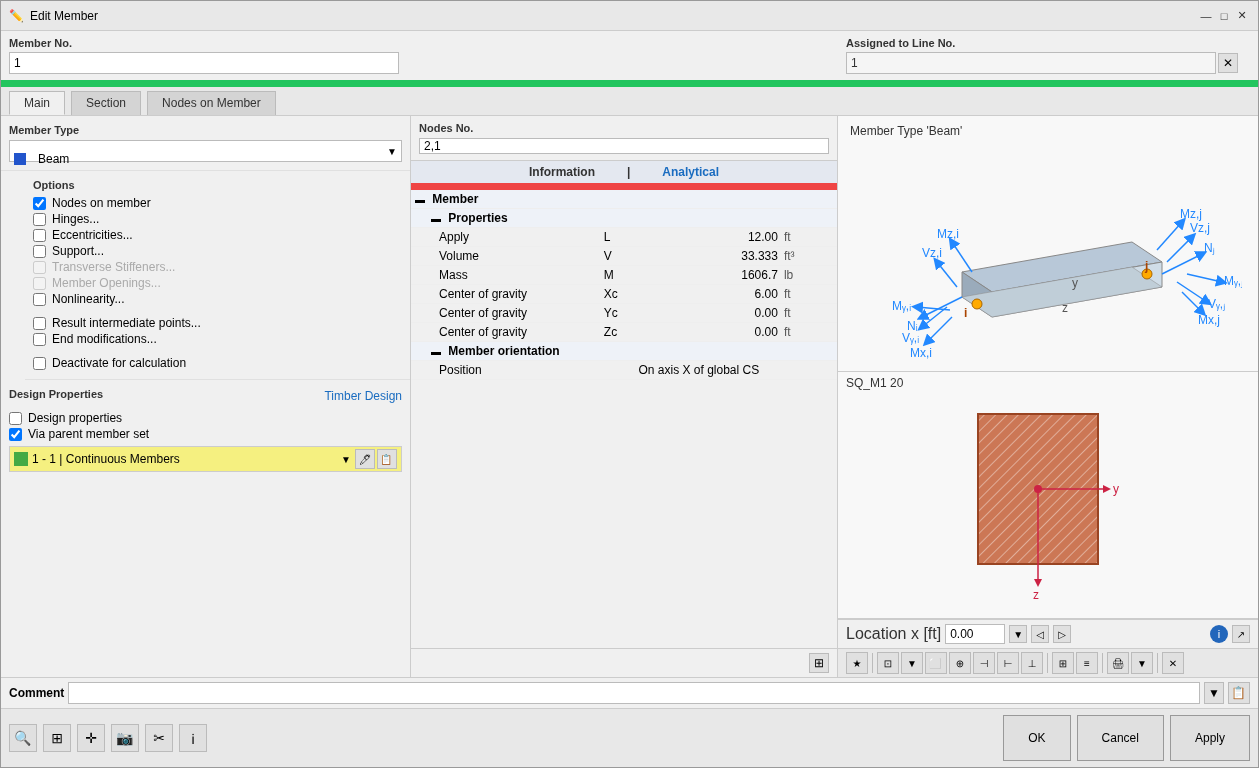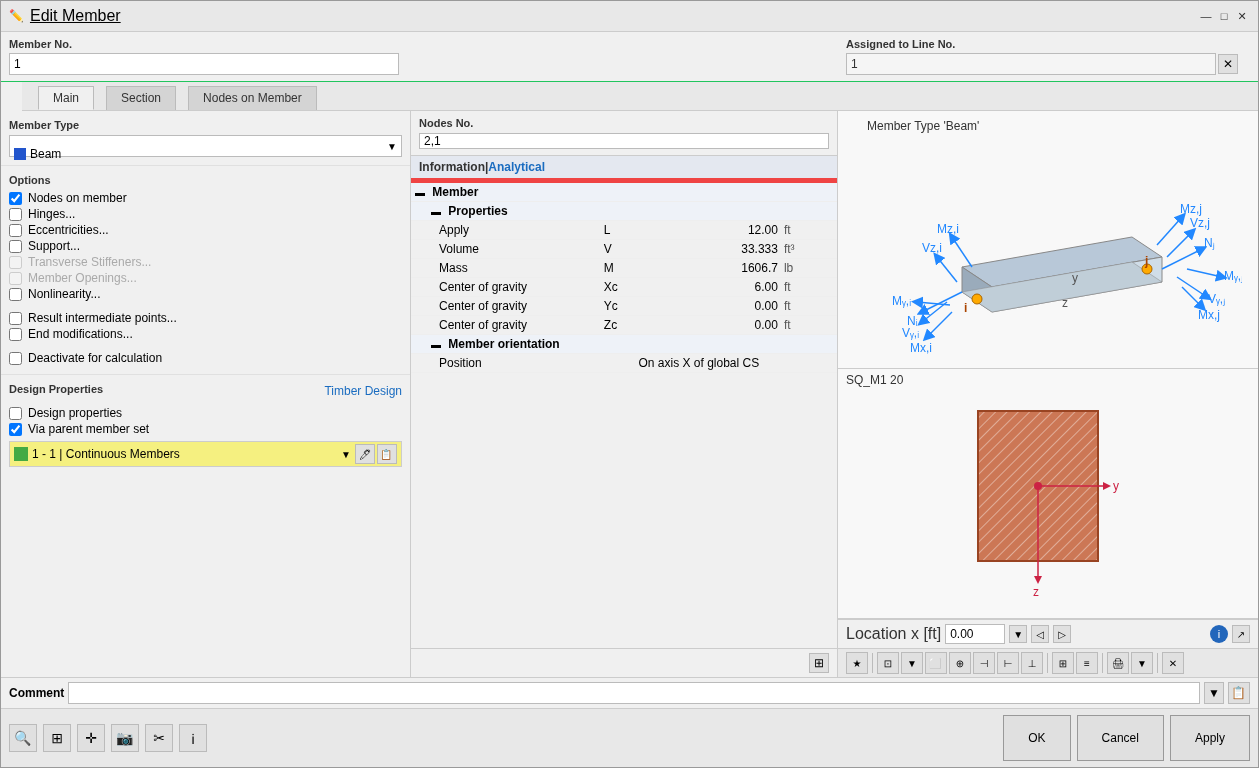--- a/index.html
+++ b/index.html
@@ -2,50 +2,50 @@
 <html><head>
   <meta charset="utf-8">
   <style>
     * { box-sizing: border-box; margin: 0; padding: 0; font-family: 'Segoe UI', Arial, sans-serif; font-size: 12px; }
     body { background: #f0f0f0; width: 1259px; height: 768px; overflow: hidden; }
     
     .window { width: 1259px; height: 768px; background: #f0f0f0; border: 1px solid #999; display: flex; flex-direction: column; }
     
     .titlebar { background: #e8e8e8; padding: 6px 8px; display: flex; align-items: center; justify-content: space-between; border-bottom: 1px solid #ccc; min-height: 30px; }
     .titlebar-left { display: flex; align-items: center; gap: 6px; }
-    .titlebar-title { font-size: 16px; text-decoration: underline; }
+    .titlebar-title { font-size: 12px; }
     .titlebar-controls { display: flex; gap: 2px; }
     .titlebar-btn { width: 16px; height: 16px; background: transparent; border: none; cursor: pointer; font-size: 11px; display: flex; align-items: center; justify-content: center; color: #333; }
     
-    .top-section { display: flex; border-bottom: 1px solid #22c55e; }
+    .top-section { display: flex; border-bottom: 7px solid #22c55e; }
     .field-group { display: flex; flex-direction: column; padding: 6px 8px; }
     .field-label { font-size: 11px; font-weight: bold; color: #333; margin-bottom: 3px; }
     .field-input { border: 1px solid #bbb; background: #fff; padding: 2px 4px; font-size: 12px; height: 22px; }
     .field-input.disabled { background: #f5f5f5; color: #333; }
     
     .member-no-group { width: 410px; padding: 6px 8px; }
     .middle-group { flex: 1; padding: 6px 8px; }
     .assigned-group { width: 420px; padding: 6px 8px; }
     
-    .tabs-section { background: #e8e8e8; padding: 4px 16px 0; border-bottom: 1px solid #ccc; display: flex; gap: 12px; margin-left: 21px; }
+    .tabs-section { background: #e8e8e8; padding: 4px 8px 0; border-bottom: 1px solid #ccc; display: flex; gap: 6px; }
     .tab { padding: 4px 14px; background: #d4d4d4; border: 1px solid #bbb; border-bottom: none; cursor: pointer; font-size: 12px; color: #333; }
     .tab.active { background: #f0f0f0; border-bottom: 1px solid #f0f0f0; font-weight: normal; }
     
     .panels { flex: 1; display: flex; overflow: hidden; }
     
     
     .left-panel { width: 410px; border-right: 1px solid #ccc; display: flex; flex-direction: column; overflow: hidden; padding: 0; }
     .panel-section { padding: 8px; border-bottom: 1px solid #e0e0e0; }
     .section-label { font-size: 11px; font-weight: bold; color: #333; margin-bottom: 4px; }
     .type-dropdown { width: 100%; height: 22px; border: 1px solid #bbb; background: #fff; padding: 2px 4px; display: flex; align-items: center; justify-content: space-between; cursor: pointer; }
-    .type-dropdown-inner { display: flex; align-items: center; gap: 4px; margin-top: 16px; }
+    .type-dropdown-inner { display: flex; align-items: center; gap: 12px; margin-top: 16px; }
     .type-color-box { width: 12px; height: 12px; background: #2255cc; }
     .dropdown-arrow { font-size: 10px; }
     
-    .options-section { padding: 8px; border-bottom: 1px solid #e0e0e0; }
+    .options-section { padding: 8px; border-bottom: 1px solid #e0e0e0; margin-left: 24px; }
     .checkbox-row { display: flex; align-items: center; gap: 6px; padding: 1px 0; }
     .checkbox-row input[type=checkbox] { width: 13px; height: 13px; }
     .checkbox-label { font-size: 12px; }
     .checkbox-label.disabled { color: #aaa; }
     
     .design-section { padding: 8px; flex: 1; }
     .design-header { display: flex; justify-content: space-between; align-items: center; margin-bottom: 6px; }
     .timber-design-link { color: #1a6cc0; cursor: pointer; text-decoration: none; }
     .member-set-highlight { background: #f5f080; border: 1px solid #ccc; display: flex; align-items: center; gap: 4px; padding: 2px 4px; margin-top: 4px; }
     .member-set-color { width: 14px; height: 14px; background: #44aa44; }
@@ -53,37 +53,37 @@
     .member-set-dropdown { background: transparent; border: none; cursor: pointer; font-size: 10px; }
     .member-set-icons { display: flex; gap: 2px; }
     .icon-btn { width: 20px; height: 20px; background: #e0e0e0; border: 1px solid #bbb; cursor: pointer; display: flex; align-items: center; justify-content: center; font-size: 10px; }
     
     
     .middle-panel { flex: 1; border-right: 1px solid #ccc; display: flex; flex-direction: column; overflow: hidden; }
     .nodes-section { padding: 6px 8px; border-bottom: 1px solid #ccc; }
     .nodes-input { width: 100%; border: 1px solid #bbb; background: #fff; padding: 2px 4px; height: 16px; }
     
     .info-section { flex: 1; overflow: auto; }
-    .info-header { background: #e4e8f0; padding: 4px 8px; border-bottom: 5px solid #ef4444; font-weight: bold; font-size: 12px; color: #333; display: flex; justify-content: flex-start; }
+    .info-header { background: #e4e8f0; padding: 4px 8px; border-bottom: 7px solid #ef4444; font-weight: bold; font-size: 12px; color: #333; display: flex; justify-content: center; gap: 32px; }
     
     .tree-table { width: 100%; border-collapse: collapse; }
     .tree-table td { padding: 2px 4px; font-size: 12px; border-bottom: 1px solid #eee; }
     .tree-table .group-row td { background: #eef2f8; font-weight: bold; }
     .tree-table .indent2 { padding-left: 28px; }
     .tree-table .value-col { text-align: right; padding-right: 4px; }
     .tree-table .unit-col { color: #555; padding-left: 2px; }
     .tree-row-toggle { cursor: pointer; font-size: 10px; margin-right: 4px; }
     
     .bottom-bar { padding: 4px 8px; border-top: 1px solid #ccc; display: flex; align-items: center; justify-content: flex-end; }
     .table-icon { width: 20px; height: 20px; background: #e0e0e0; border: 1px solid #bbb; cursor: pointer; display: flex; align-items: center; justify-content: center; }
     
     
     .right-panel { width: 420px; display: flex; flex-direction: column; overflow: hidden; }
     .beam-diagram { flex: 1; max-height: 340px; background: #f8f8f8; border-bottom: 1px solid #ccc; padding: 4px; position: relative; overflow: hidden; }
-    .beam-title { font-size: 12px; color: #333; padding: 4px 8px; margin-left: 17px; }
+    .beam-title { font-size: 12px; color: #333; padding: 4px 8px; }
     
     .section-preview { flex: 1; background: #f8f8f8; border-bottom: 1px solid #ccc; display: flex; flex-direction: column; align-items: flex-start; padding: 0; overflow: hidden; }
     .section-name { font-size: 12px; color: #333; padding: 4px 8px; }
     .section-canvas { flex: 1; width: 100%; display: flex; align-items: center; justify-content: center; position: relative; }
     
     .location-bar { padding: 4px 8px; border-top: 1px solid #ccc; display: flex; align-items: center; gap: 4px; background: #f0f0f0; }
     .location-label { font-size: 16px; color: #333; }
     .location-input { width: 60px; height: 20px; border: 1px solid #bbb; background: #fff; padding: 2px 4px; }
     .nav-btn { width: 18px; height: 18px; background: #e0e0e0; border: 1px solid #bbb; cursor: pointer; display: flex; align-items: center; justify-content: center; font-size: 10px; }
     .info-icon { width: 18px; height: 18px; background: #2266bb; border-radius: 50%; color: #fff; display: flex; align-items: center; justify-content: center; font-size: 11px; cursor: pointer; margin-left: auto; }

